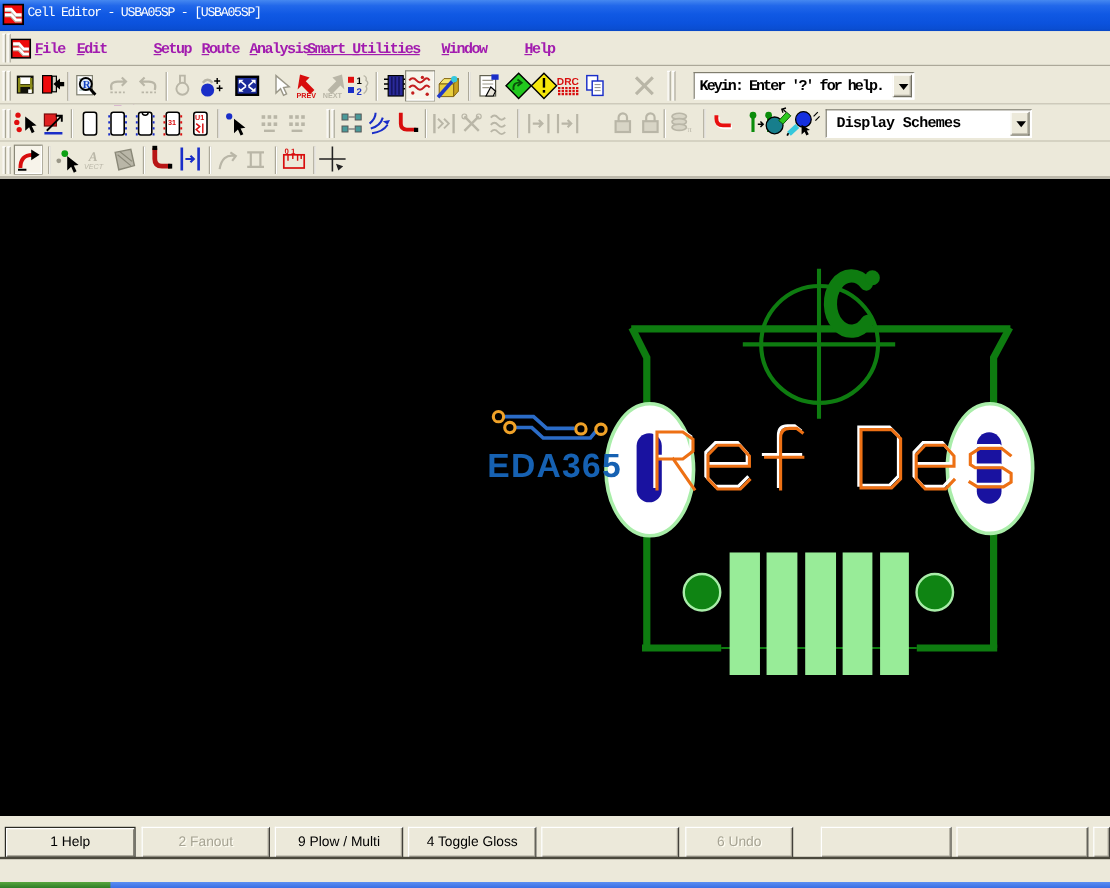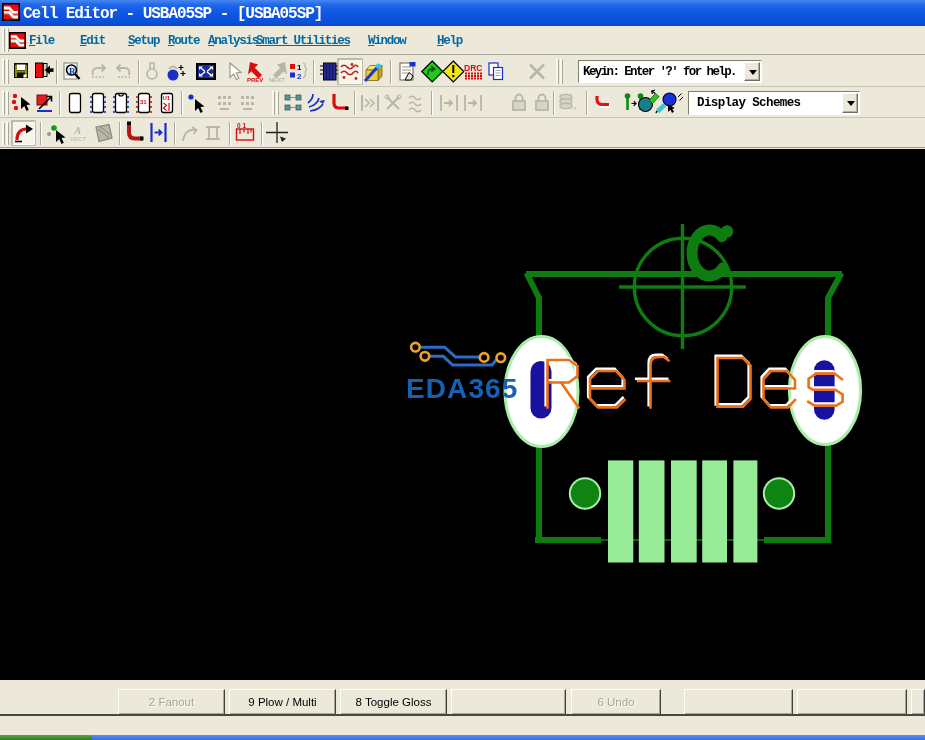--- a/index.html
+++ b/index.html
@@ -1,23 +1,23 @@
 <!DOCTYPE html>
 <html><head>
 <meta charset="utf-8">
 <style>
 html,body{margin:0;padding:0;width:925px;height:740px;overflow:hidden;background:#ece9da;}
 *{box-sizing:border-box;}
 #app{position:absolute;left:0;top:0;width:925px;height:740px;font-family:"Liberation Mono",monospace;}
 
 #title{position:absolute;left:0;top:0;width:925px;height:26px;background:linear-gradient(180deg,#4688f0 0%,#2268ea 18%,#1059e4 45%,#0b52dd 75%,#0a4ed2 92%,#0846c4 100%);}
-#title .ttext{position:absolute;left:23px;top:5px;color:#fff;font-weight:bold;font-size:16px;letter-spacing:-1.05px;white-space:pre;}
+#title .ttext{position:absolute;left:23px;top:5px;color:#fff;font-weight:normal;font-size:11px;letter-spacing:-1.05px;white-space:pre;}
 
 #menubar{position:absolute;left:0;top:26px;width:925px;height:29px;background:#ece9da;border-bottom:1px solid #aca899;}
-.mitem{position:absolute;top:8px;font-size:12.5px;font-weight:bold;letter-spacing:-1.25px;color:#0369a1;white-space:pre;}
+.mitem{position:absolute;top:8px;font-size:12.5px;font-weight:bold;letter-spacing:-1.25px;color:#a21caf;white-space:pre;}
 
 .tbar{position:absolute;left:0;width:925px;background:#ece9da;}
 #tb1{top:56px;height:31px;border-bottom:1px solid #c6c3b4;}
 #tb2{top:88px;height:30px;border-bottom:1px solid #c6c3b4;}
 #tb3{top:119px;height:29px;border-bottom:1px solid #9e9b8e;}
 .grip{position:absolute;width:3px;background:#f8f7f2;border-right:1px solid #a9a695;border-top:1px solid #fff;}
 .vsep{position:absolute;width:2px;background:#aca899;border-right:1px solid #fff;}
 
 .combo{position:absolute;background:#fff;border-top:1px solid #807e6f;border-left:1px solid #807e6f;border-bottom:1px solid #fff;border-right:1px solid #fff;}
 .combo .ctext{position:absolute;left:4px;top:4px;font-size:12.5px;font-weight:bold;letter-spacing:-1.3px;color:#000;white-space:pre;}
@@ -56,21 +56,21 @@
     <div class="grip" style="left:2px;top:2px;height:24px;"></div>
     <div class="grip" style="left:6px;top:2px;height:24px;"></div>
     <svg class="icon" style="left:9px;top:6px;" width="17" height="17" viewBox="0 0 18 18">
       <rect x="0.75" y="0.75" width="16.5" height="16.5" fill="#ee0a0a" stroke="#000" stroke-width="1.5"></rect>
       <path d="M2,4.8 h5.2 l4,4.5 h4.8" stroke="#fff" stroke-width="2.6" fill="none"></path>
       <path d="M2,6.4 h4.8 l4,4.5 h5.2" stroke="#b9b6a7" stroke-width="1" fill="none"></path>
       <path d="M2,9.3 h5.2 l4,4.5 h4.8" stroke="#fff" stroke-width="2.6" fill="none"></path>
       <path d="M2,10.9 h4.8 l4,4.4 h5.2" stroke="#b9b6a7" stroke-width="1" fill="none"></path>
     </svg>
     <span class="mitem" style="left:29px;"><u>F</u>ile</span>
-    <span class="mitem" style="left:80px;"><u>E</u>dit</span>
+    <span class="mitem" style="left:64px;"><u>E</u>dit</span>
     <span class="mitem" style="left:95px;margin-top:43px;"><u>V</u>iew</span>
     <span class="mitem" style="left:128px;"><u>S</u>etup</span>
     <span class="mitem" style="left:168px;"><u>R</u>oute</span>
     <span class="mitem" style="left:208px;"><u>A</u>nalysis</span>
     <span class="mitem" style="left:256px;text-decoration:underline;">Smart <u>U</u>tilities</span>
     <span class="mitem" style="left:368px;"><u>W</u>indow</span>
     <span class="mitem" style="left:437px;"><u>H</u>elp</span>
   </div>
   <div id="tb1" class="tbar">
     <div class="grip" style="left:2px;top:3px;height:25px;"></div>
@@ -403,23 +403,24 @@
       <g stroke="#f0a228" stroke-width="2.6">
         <circle cx="415.4" cy="198.2" r="4.3"></circle>
         <circle cx="424.9" cy="207.3" r="4.3"></circle>
         <circle cx="484.1" cy="208.4" r="4.3"></circle>
         <circle cx="500.8" cy="208.7" r="4.3"></circle>
       </g>
     </g>
   </svg>
   </div>
   <div id="btnrow">
+    <div class="fbtn def" style="left:4px;width:109px;">1 Help</div>
     <div class="fbtn dis" style="left:118px;width:107px;">2 Fanout</div>
     <div class="fbtn" style="left:229px;width:107px;">9 Plow / Multi</div>
-    <div class="fbtn" style="left:340px;width:107px;">8 Toggle Gloss</div>
+    <div class="fbtn" style="left:340px;width:107px;">4 Toggle Gloss</div>
     <div class="fbtn" style="left:451px;width:115px;"></div>
     <div class="fbtn dis" style="left:571px;width:90px;">6 Undo</div>
     <div class="fbtn" style="left:684px;width:109px;"></div>
     <div class="fbtn" style="left:797px;width:110px;"></div>
     <div class="fbtn" style="left:911px;width:14px;"></div>
   </div>
   <div style="position:absolute;left:0;top:714px;width:925px;height:2px;background:#4a483c;"></div>
     <div id="task"></div>
   <div id="taskgreen"></div>
 </div>

